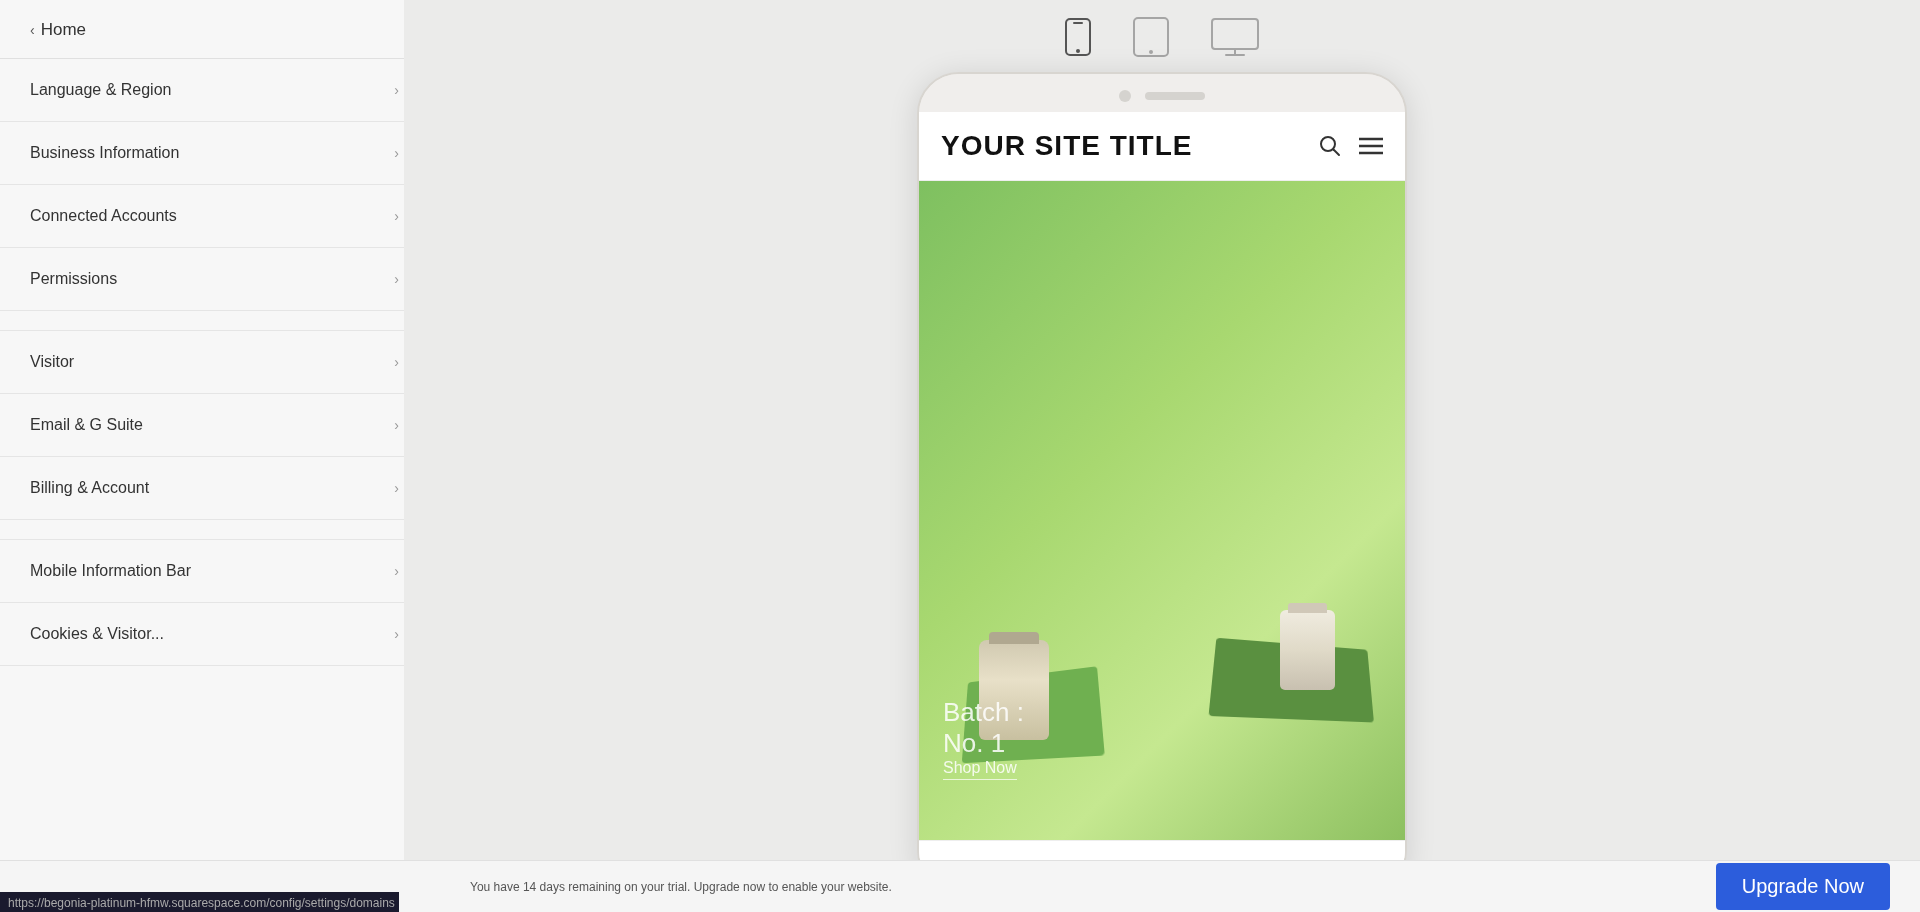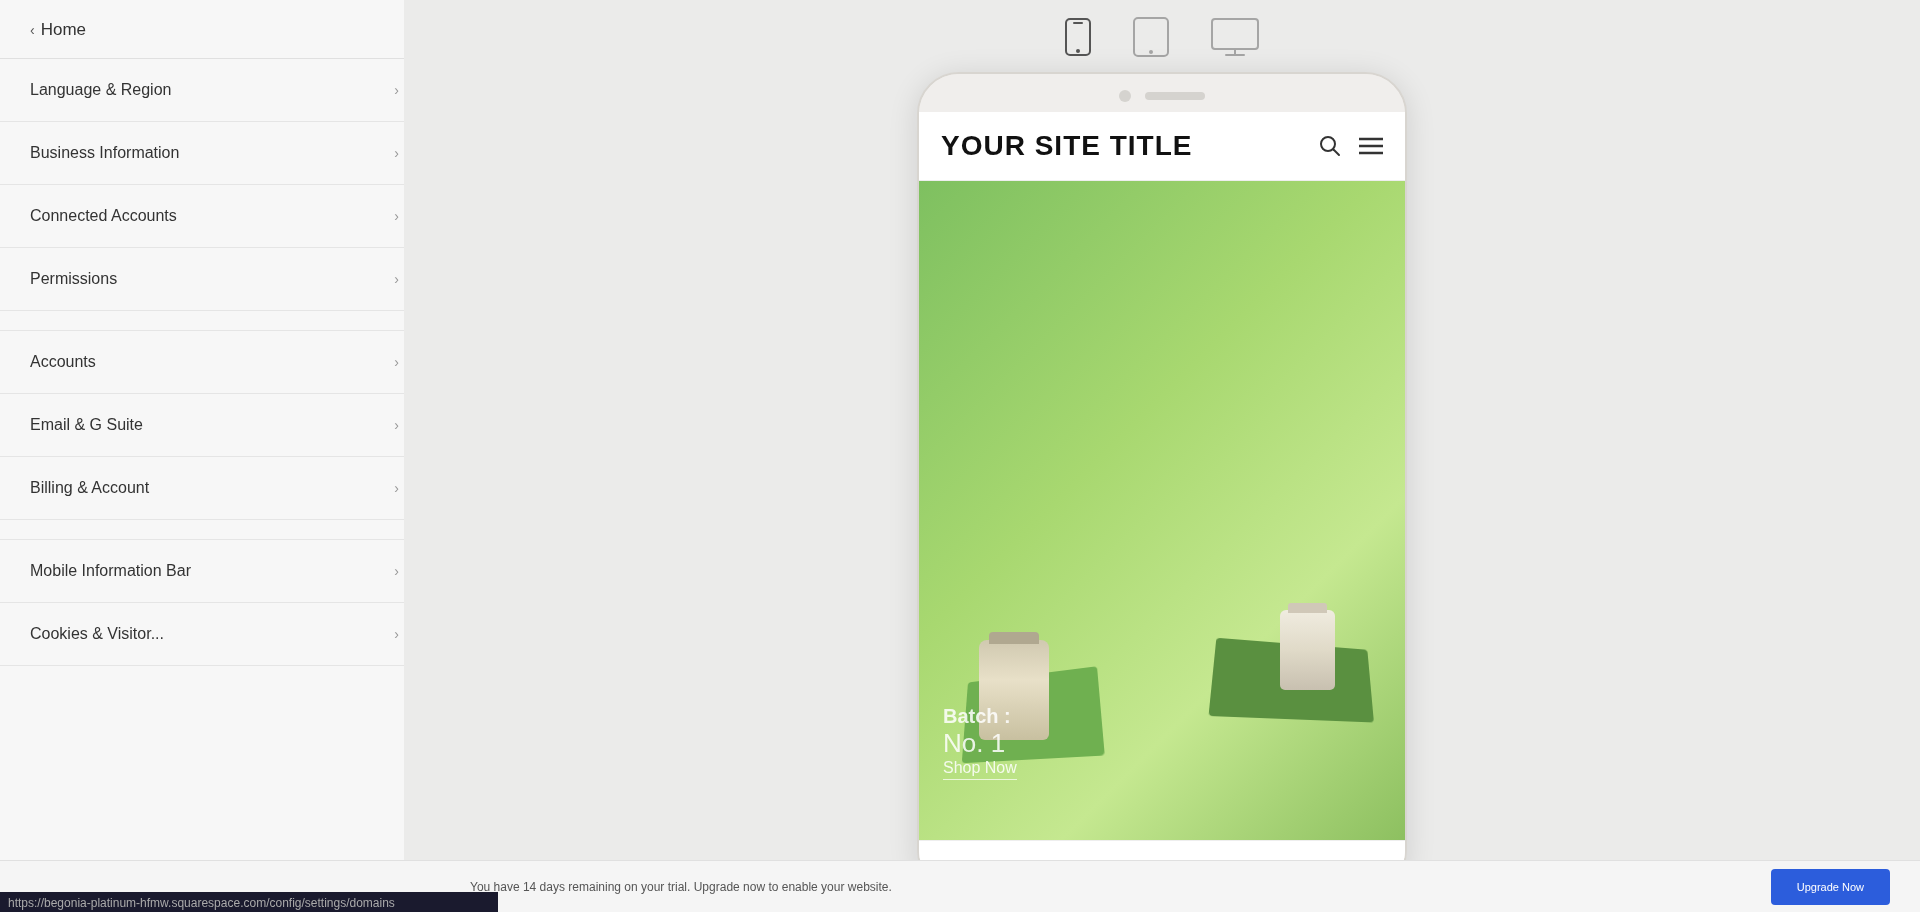--- a/index.html
+++ b/index.html
@@ -227,22 +227,22 @@
 
     .hero-text {
       position: absolute;
       left: 24px;
       bottom: 60px;
       color: rgba(255,255,255,0.85);
       z-index: 10;
     }
 
     .hero-text .batch-label {
-      font-size: 20px;
-      font-weight: 700;
+      font-size: 26px;
+      font-weight: 400;
       line-height: 1.2;
     }
 
     .hero-text .batch-number {
       font-size: 26px;
       font-weight: 400;
       line-height: 1.2;
     }
 
     .hero-text .shop-now {
@@ -324,31 +324,31 @@
       padding-left: 40px;
     }
 
     .upgrade-btn {
       margin-right: 30px;
       background: #2c5ddc;
       color: #fff;
       border: none;
       border-radius: 4px;
       padding: 12px 26px;
-      font-size: 11px;
+      font-size: 20px;
       font-weight: 500;
       cursor: pointer;
     }
 
     
     .status-url {
       position: absolute;
       bottom: 0;
       left: 0;
-      width: 498px;
+      width: 399px;
       background: #1a1a2e;
       color: #aaa;
       font-size: 12px;
       padding: 4px 8px;
       height: 20px;
       overflow: hidden;
       white-space: nowrap;
     }
   </style>
 </head>
@@ -374,21 +374,21 @@
     <span class="chevron-right">›</span>
   </div>
   <div class="sidebar-item">
     <span>Permissions</span>
     <span class="chevron-right">›</span>
   </div>
 
   <div class="sidebar-gap"></div>
 
   <div class="sidebar-item">
-    <span>Accounts</span>
+    <span>Visitor</span>
     <span class="chevron-right">›</span>
   </div>
   <div class="sidebar-item">
     <span>Email &amp; G Suite</span>
     <span class="chevron-right">›</span>
   </div>
   <div class="sidebar-item">
     <span>Billing &amp; Account</span>
     <span class="chevron-right">›</span>
   </div>

